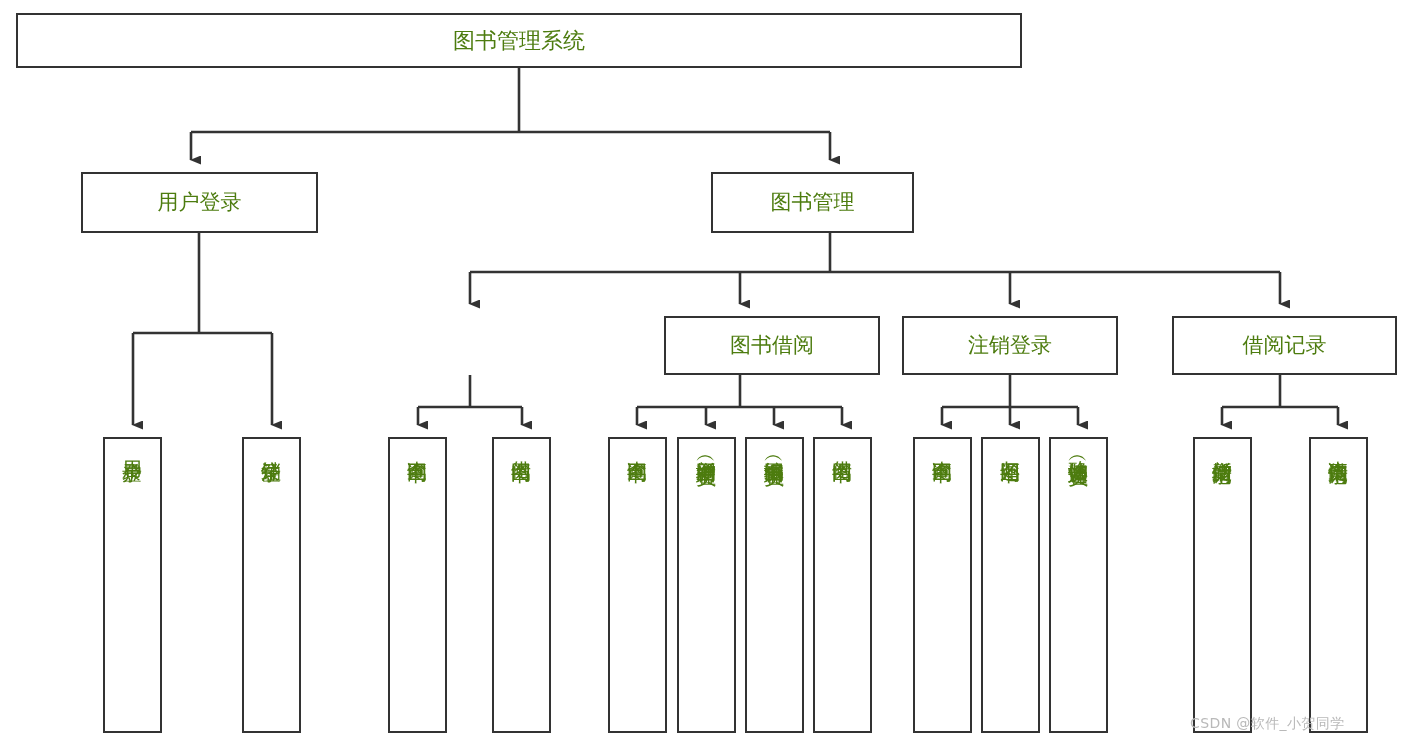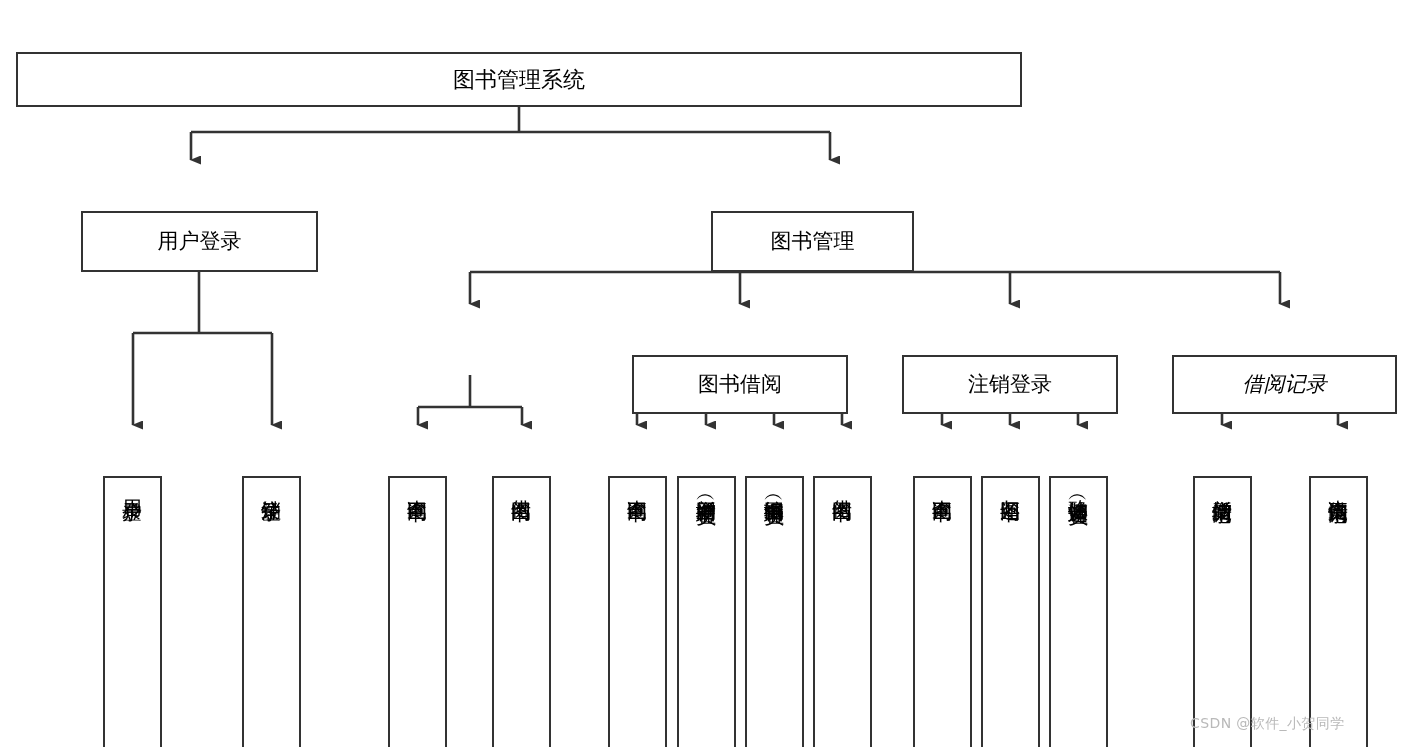--- a/index.html
+++ b/index.html
@@ -27,22 +27,21 @@
     pointer-events: none;
   }
   .node {
     position: absolute;
     box-sizing: border-box;
     background: #ffffff;
     border: 2px solid #333333;
     display: flex;
     align-items: center;
     justify-content: center;
-    color: #000000;
-    margin-top: 39px;
+    color: #4d7c0f;
   }
   .node-label {
     display: block;
     text-align: center;
     line-height: 1.08;
     white-space: nowrap;
   }
   
   .node.horiz .node-label {
     font-size: 21px;
@@ -130,27 +129,27 @@
     <span class="node-label">图书管理系统</span>
   </div>
 
   <div class="node horiz" style="left:81px; top:172px; width:237px; height:61px;">
     <span class="node-label">用户登录</span>
   </div>
   <div class="node horiz" style="left:711px; top:172px; width:203px; height:61px;">
     <span class="node-label">图书管理</span>
   </div>
 
-  <div class="node horiz" style="left:632px; top:316px; width:216px; height:59px;">
+  <div class="node horiz" style="left:664px; top:316px; width:216px; height:59px;">
     <span class="node-label">图书借阅</span>
   </div>
   <div class="node horiz" style="left:902px; top:316px; width:216px; height:59px;">
     <span class="node-label">注销登录</span>
   </div>
-  <div class="node horiz" style="left:1172px; top:316px; width:225px; height:59px;font-style:italic;">
+  <div class="node horiz" style="left:1172px; top:316px; width:225px; height:59px;">
     <span class="node-label">借阅记录</span>
   </div>
 
   <div class="node vert" style="left:103px; top:437px; width:59px; height:296px;">
     <span class="node-label">用户登录</span>
   </div>
   <div class="node vert" style="left:242px; top:437px; width:59px; height:296px;">
     <span class="node-label">注销登录</span>
   </div>
 

